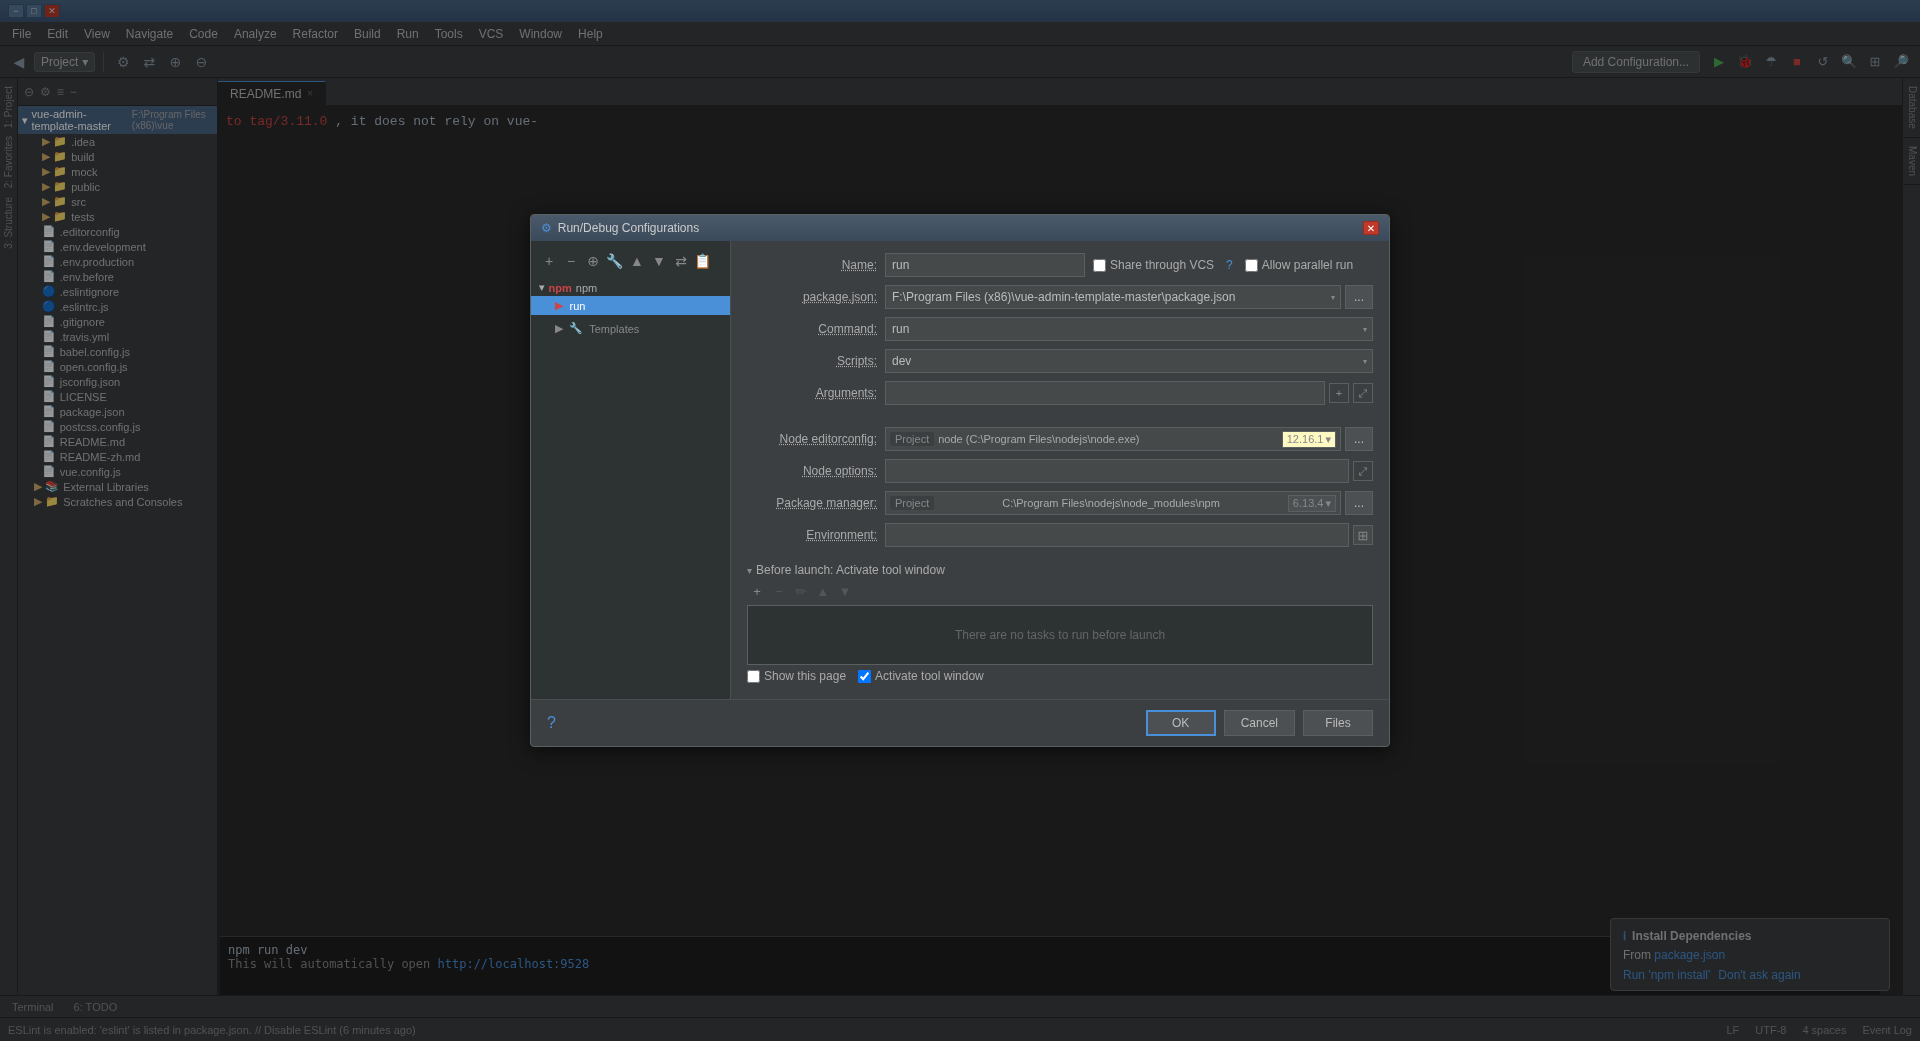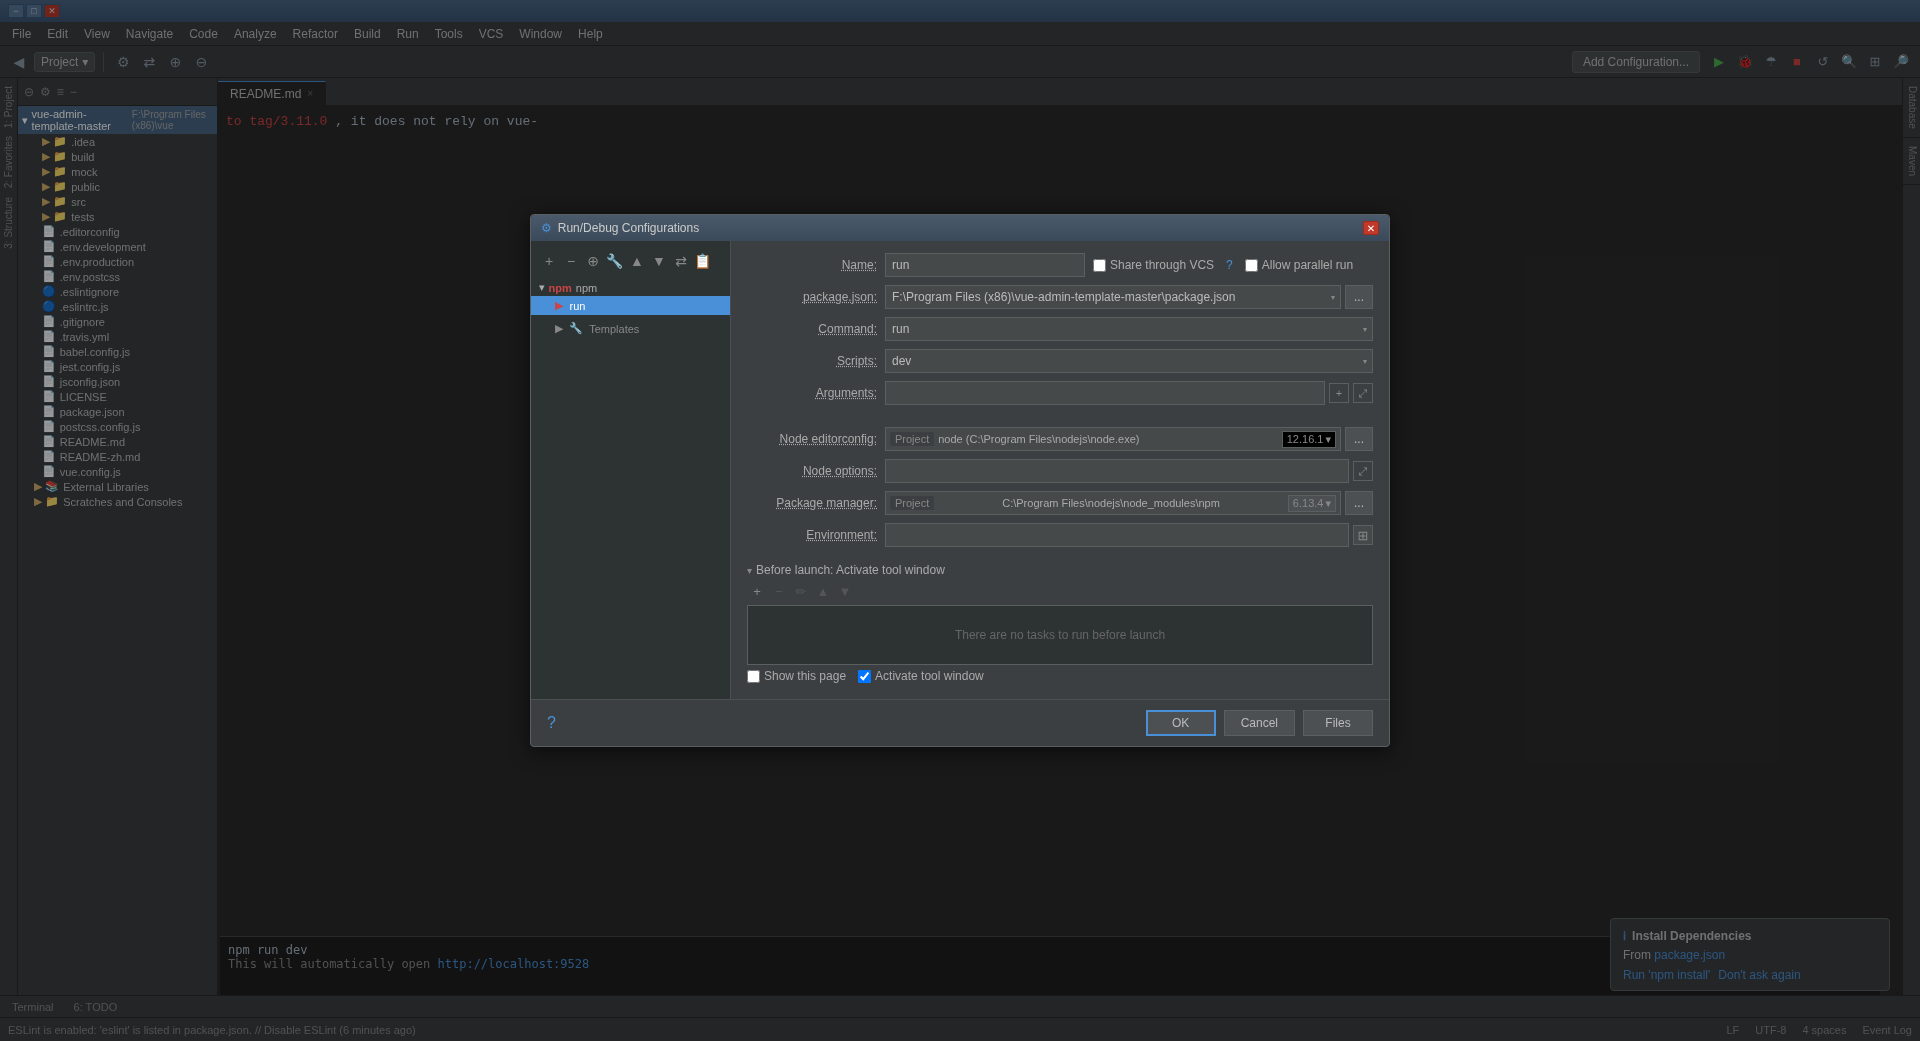--- a/index.html
+++ b/index.html
@@ -581,21 +581,21 @@
     .node-badge {
       background: #3c3f41;
       color: #888;
       padding: 1px 5px;
       font-size: 11px;
       margin-left: 4px;
       border-radius: 2px;
     }
     .node-path { color: #aaaaaa; font-size: 11px; padding: 0 4px; flex: 1; }
     .node-version {
-      background: #000000;
+      background: #fef9c3;
       border: 1px solid #5a6060;
       color: #888;
       font-size: 11px;
       padding: 1px 4px;
       margin-right: 4px;
       display: flex; align-items: center; gap: 2px;
     }
 
     .pkg-mgr-wrapper {
       flex: 1;
@@ -769,21 +769,21 @@
     <div class="tree-item tree-indent-1">
       <span style="color:#888;">📄</span>
       <span>.env.development</span>
     </div>
     <div class="tree-item tree-indent-1">
       <span style="color:#888;">📄</span>
       <span>.env.production</span>
     </div>
     <div class="tree-item tree-indent-1">
       <span style="color:#888;">📄</span>
-      <span>.env.postcss</span>
+      <span>.env.before</span>
     </div>
     <div class="tree-item tree-indent-1">
       <span style="color:#c084db;">🔵</span>
       <span>.eslintignore</span>
     </div>
     <div class="tree-item tree-indent-1">
       <span style="color:#c084db;">🔵</span>
       <span>.eslintrc.js</span>
     </div>
     <div class="tree-item tree-indent-1">
@@ -793,21 +793,21 @@
     <div class="tree-item tree-indent-1">
       <span style="color:#888;">📄</span>
       <span>.travis.yml</span>
     </div>
     <div class="tree-item tree-indent-1">
       <span style="color:#e5a550;">📄</span>
       <span>babel.config.js</span>
     </div>
     <div class="tree-item tree-indent-1">
       <span style="color:#e5a550;">📄</span>
-      <span>jest.config.js</span>
+      <span>open.config.js</span>
     </div>
     <div class="tree-item tree-indent-1">
       <span style="color:#6a9ec4;">📄</span>
       <span>jsconfig.json</span>
     </div>
     <div class="tree-item tree-indent-1">
       <span style="color:#888;">📄</span>
       <span>LICENSE</span>
     </div>
     <div class="tree-item tree-indent-1">

